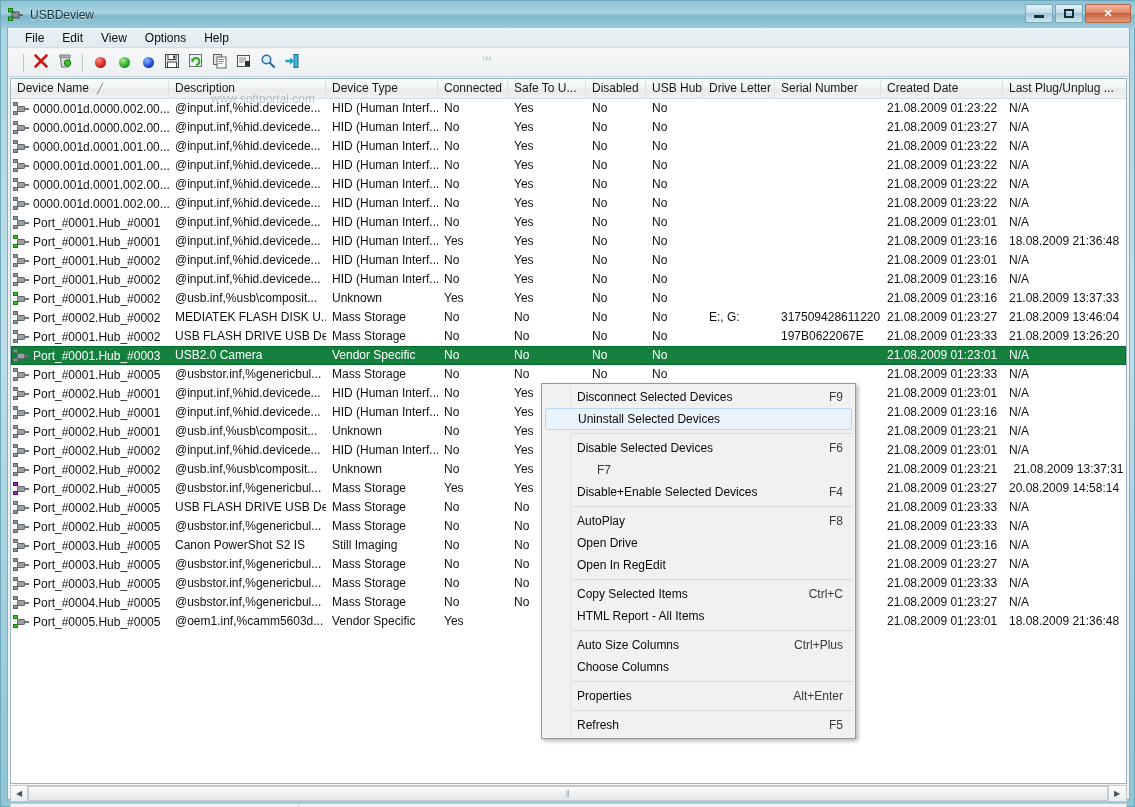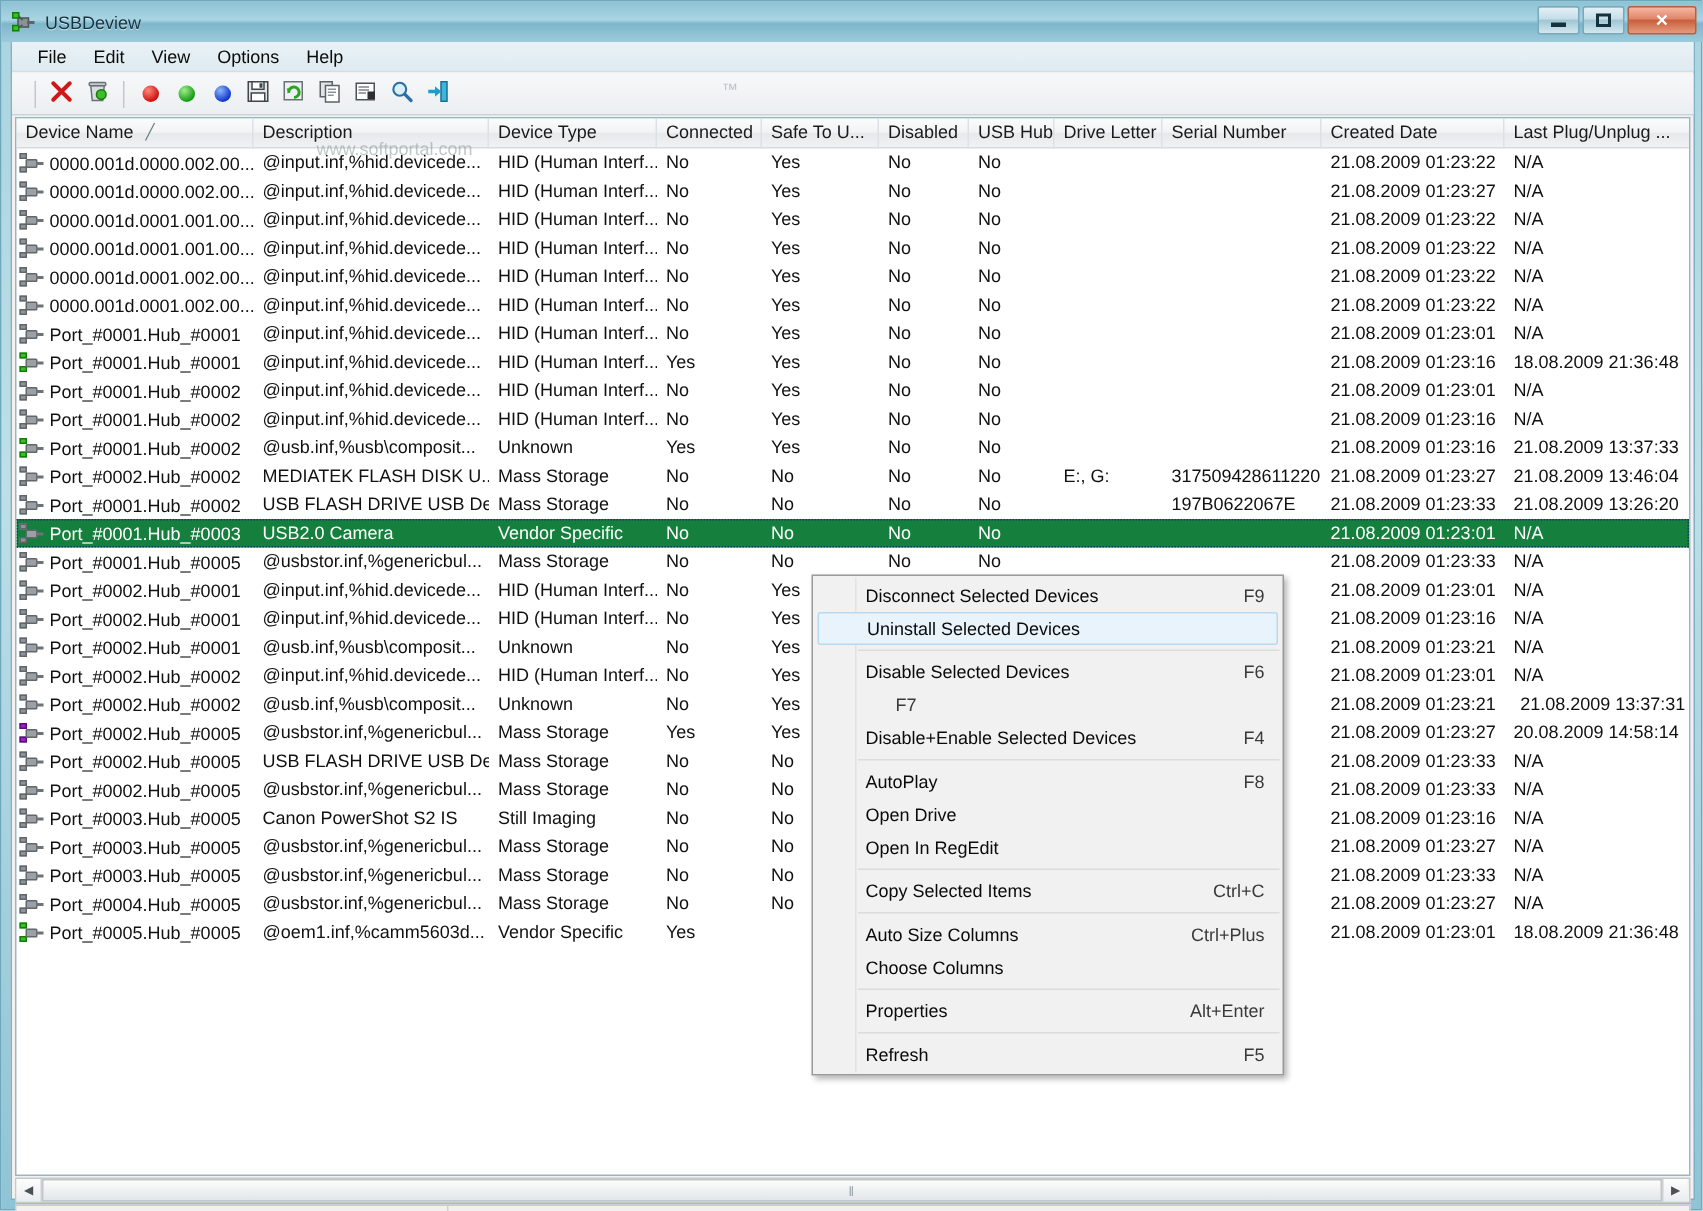--- a/index.html
+++ b/index.html
@@ -1148,20 +1148,24 @@
         </div>
         <div class="ctx-item">
           <span class="label">Open In RegEdit</span>
           <span class="accel"></span>
         </div>
         <div class="ctx-sep"></div>
         <div class="ctx-item">
           <span class="label">Copy Selected Items</span>
           <span class="accel">Ctrl+C</span>
         </div>
+        <div class="ctx-item">
+          <span class="label">HTML Report - All Items</span>
+          <span class="accel"></span>
+        </div>
         <div class="ctx-sep"></div>
         <div class="ctx-item">
           <span class="label">Auto Size Columns</span>
           <span class="accel">Ctrl+Plus</span>
         </div>
         <div class="ctx-item">
           <span class="label">Choose Columns</span>
           <span class="accel"></span>
         </div>
         <div class="ctx-sep"></div>

